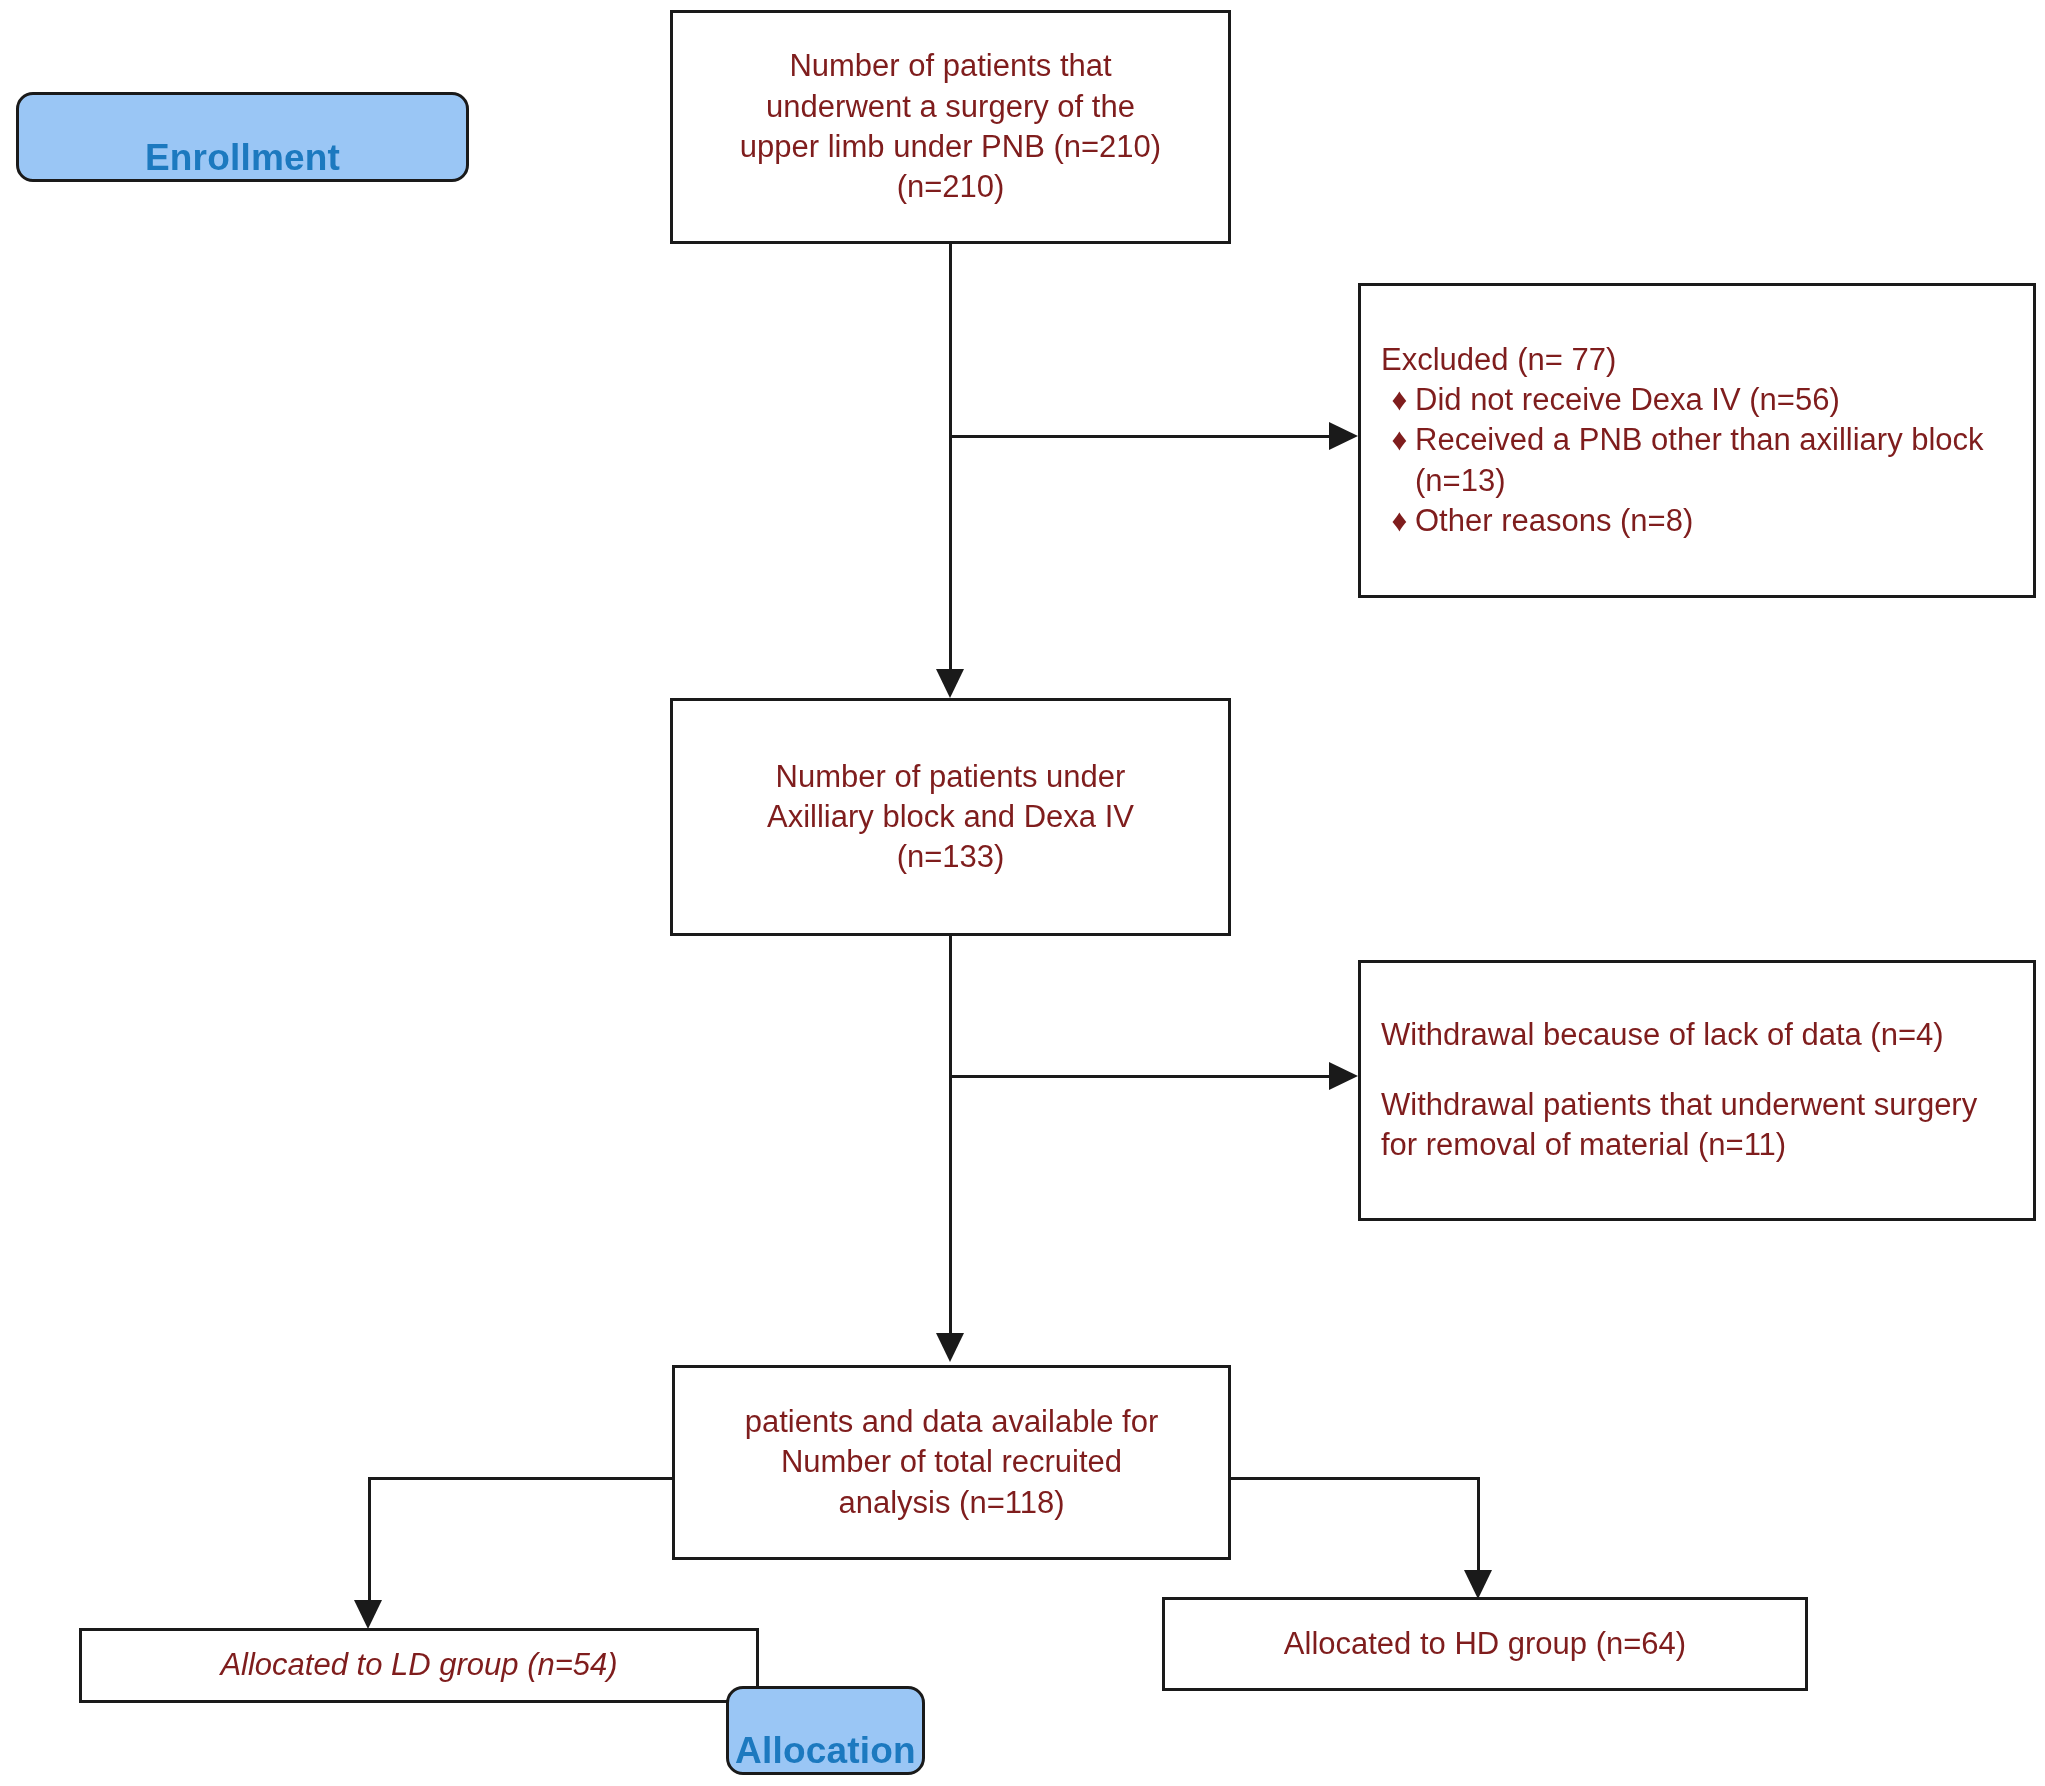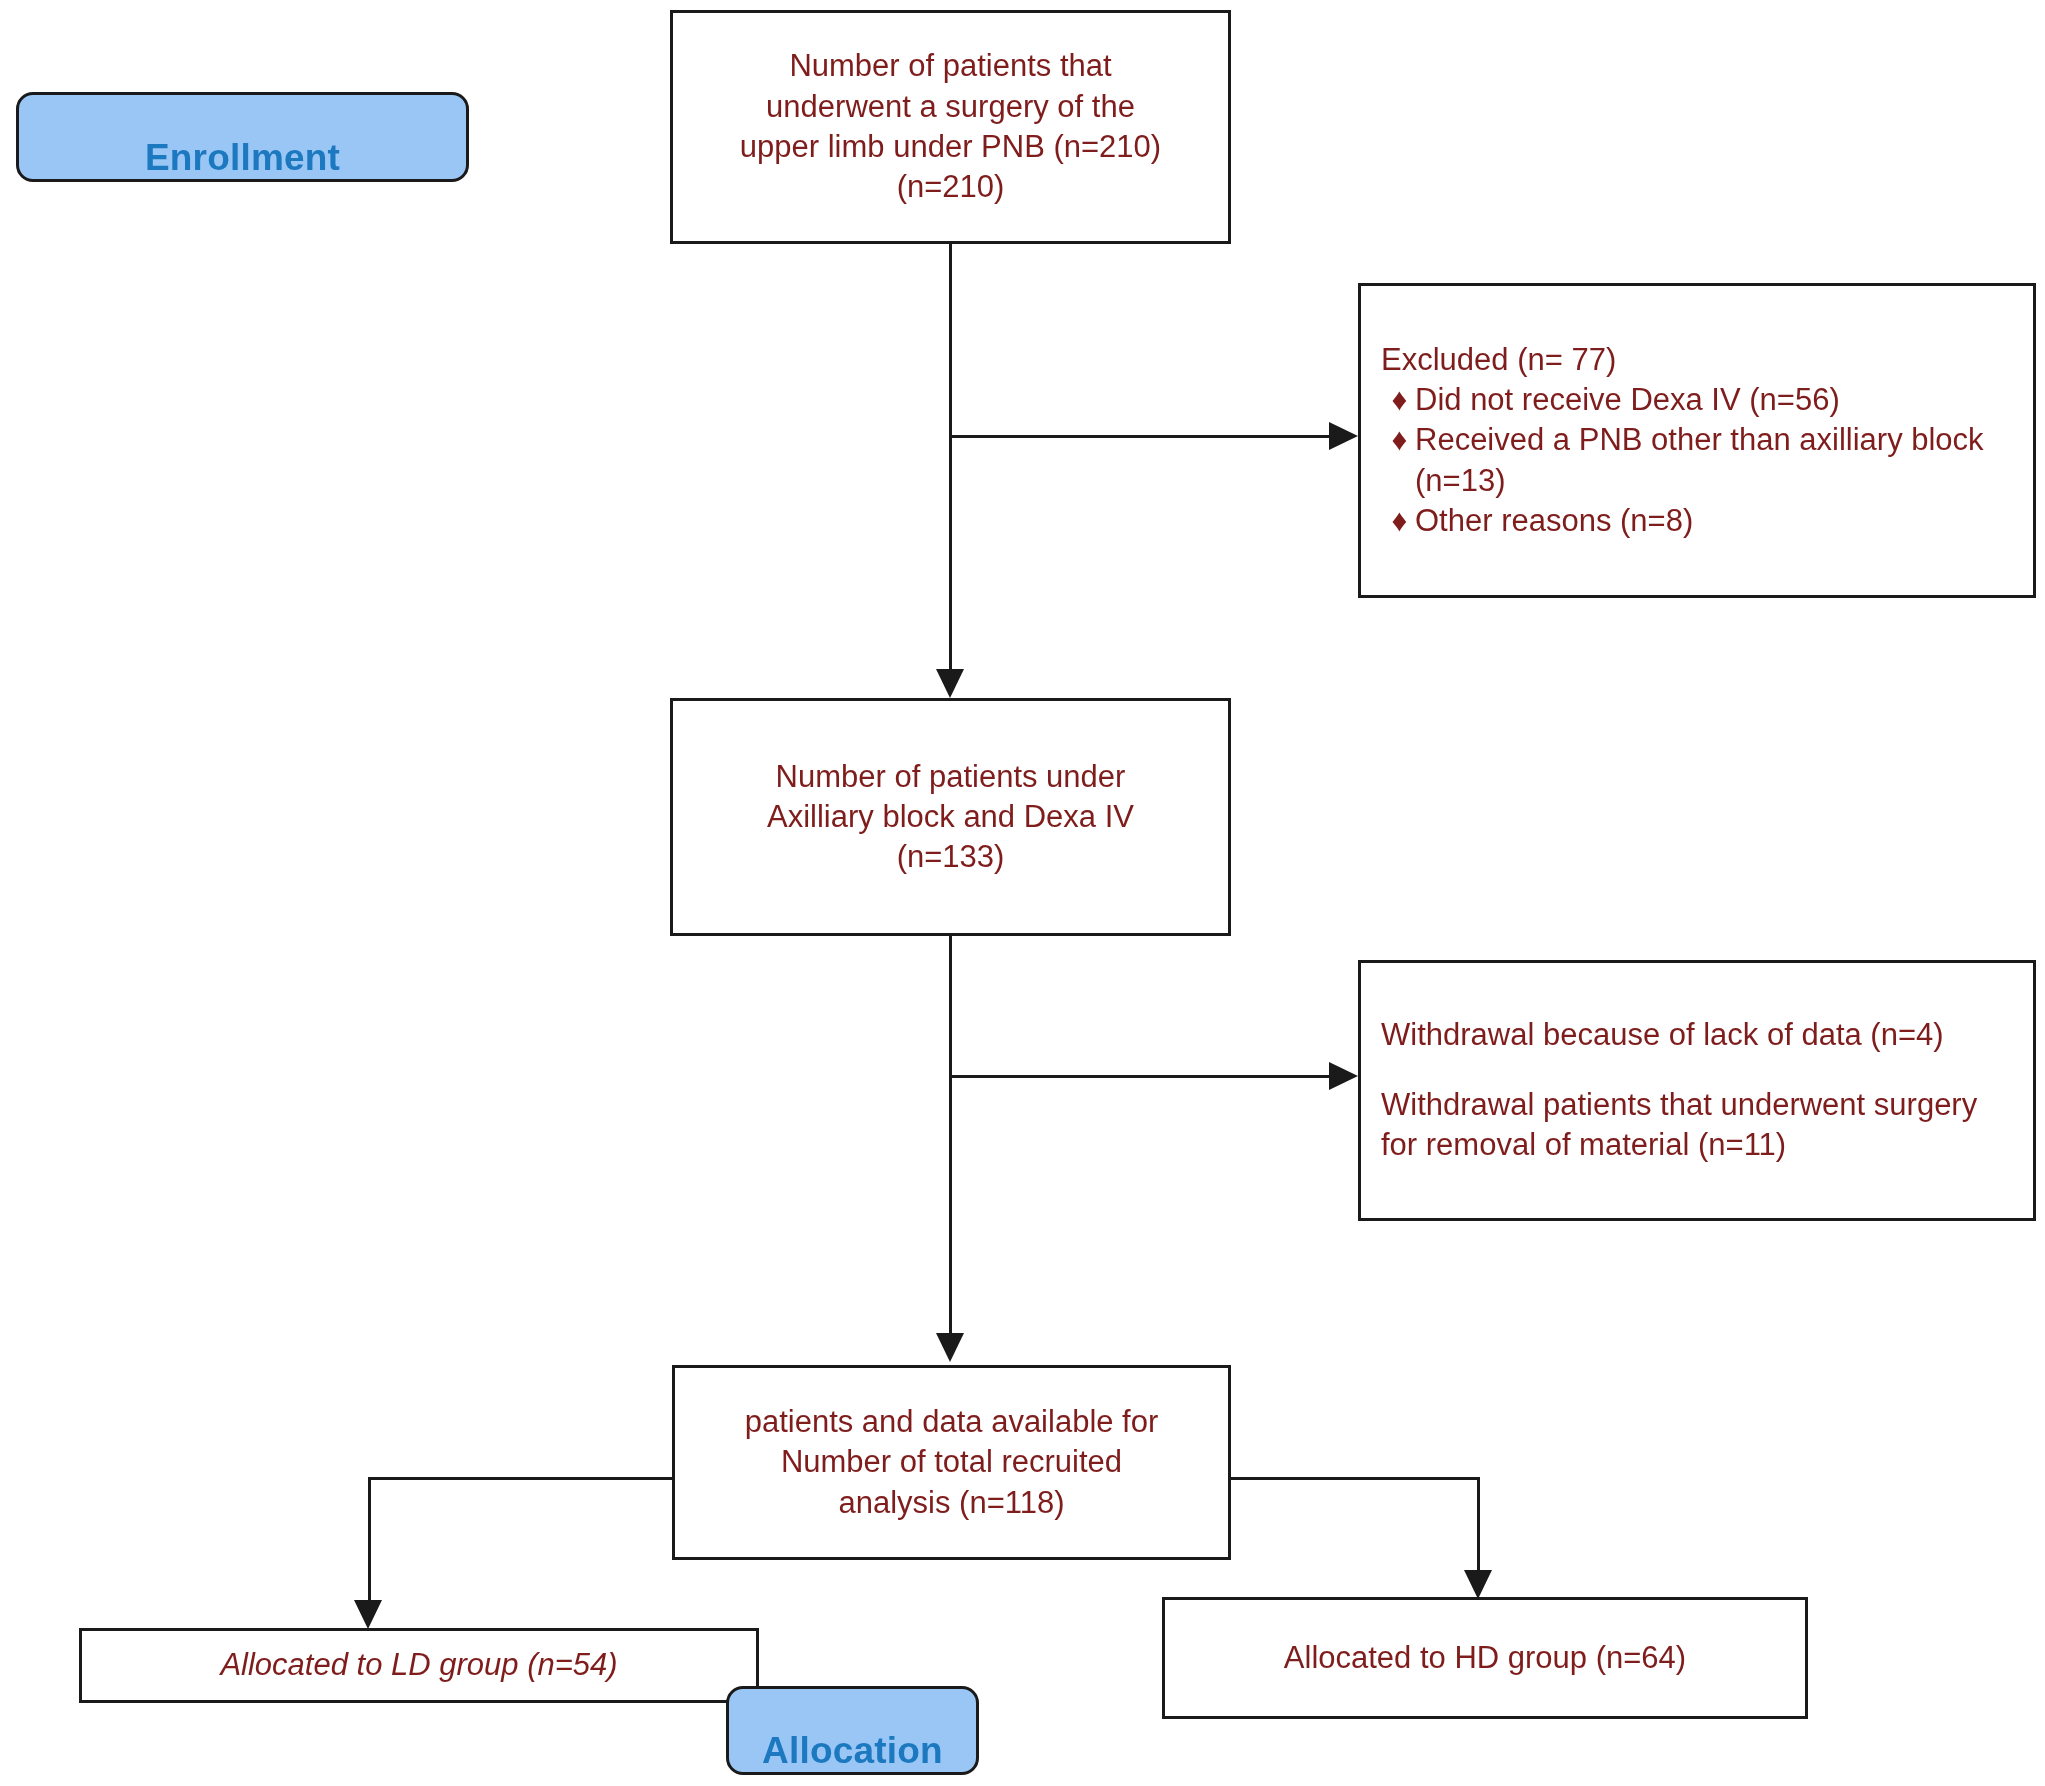--- a/index.html
+++ b/index.html
@@ -198,24 +198,24 @@
   <div class="hline" style="left:1228px; top:1477px; width:252px;"></div>
   <div class="vline" style="left:1477px; top:1477px; height:95px;"></div>
   <div class="arrow-down" style="left:1464px; top:1570px;"></div>
 
   <div class="node" style="left:79px; top:1628px; width:680px; height:75px;font-style:italic;">
     <div class="inner">
       <div>Allocated to LD group (n=54)</div>
     </div>
   </div>
 
-  <div class="node" style="left:1162px; top:1597px; width:646px; height:122px;">
+  <div class="node" style="left:1162px; top:1597px; width:646px; height:94px;">
     <div class="inner">
       <div>Allocated to HD group (n=64)</div>
     </div>
   </div>
 
-  <div class="stage-badge" style="left:726px; top:1686px; width:253px; height:89px;">
+  <div class="stage-badge" style="left:726px; top:1686px; width:199px; height:89px;">
     <span>Allocation</span>
   </div>
 
 </div>
 
 
 </body></html>

